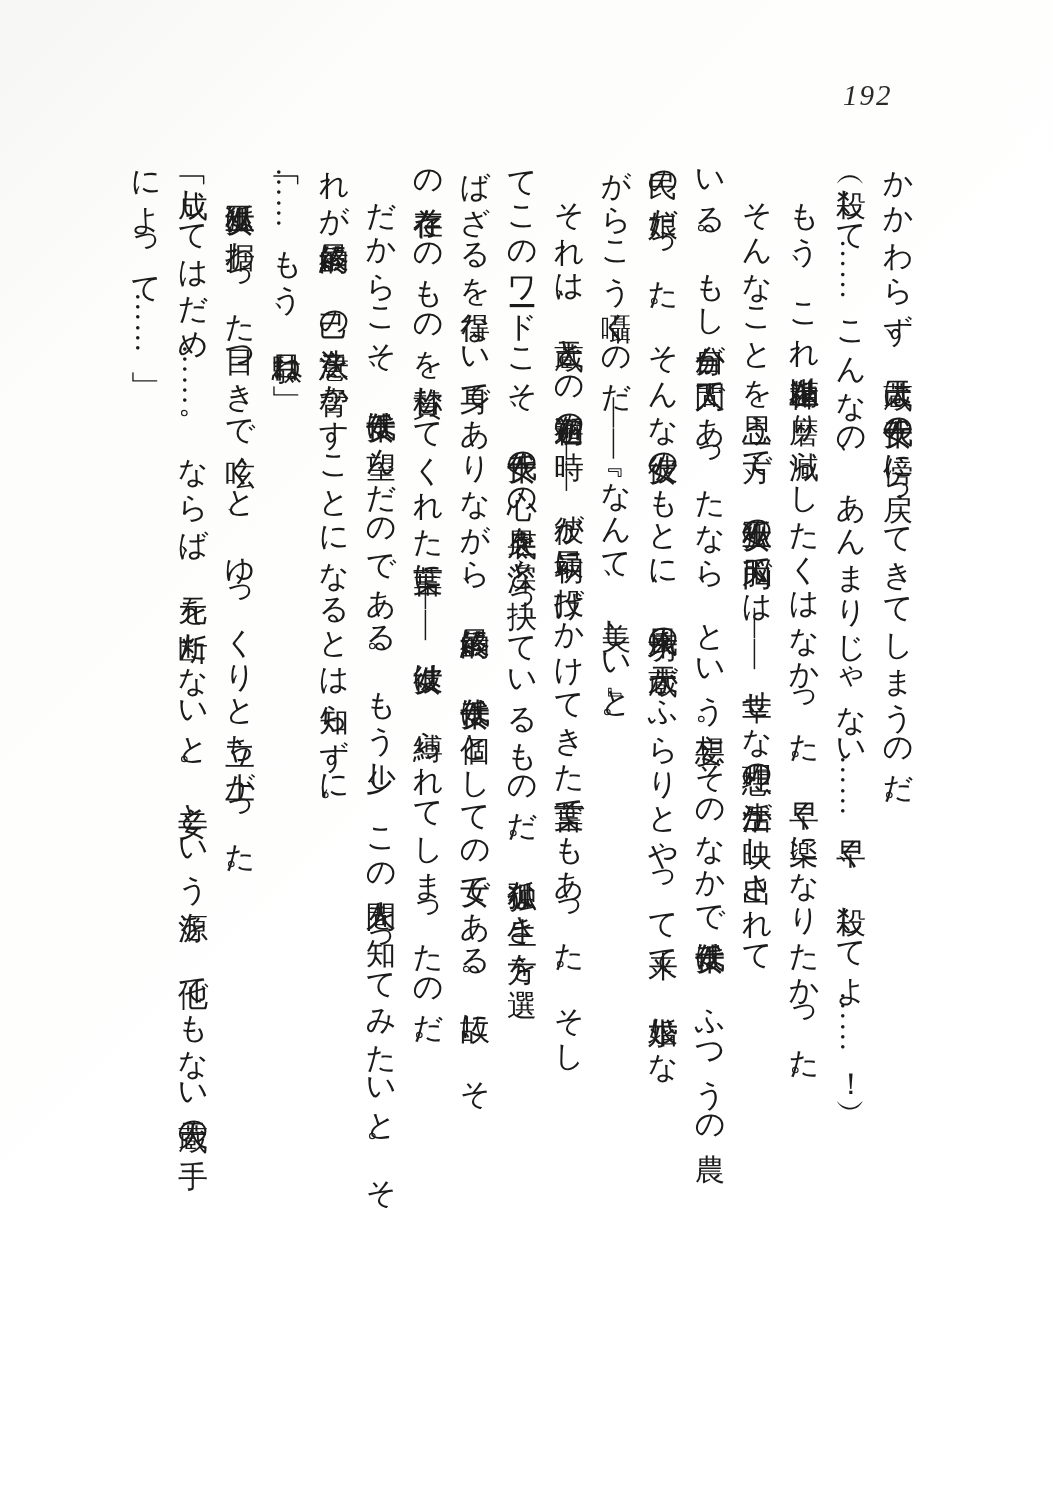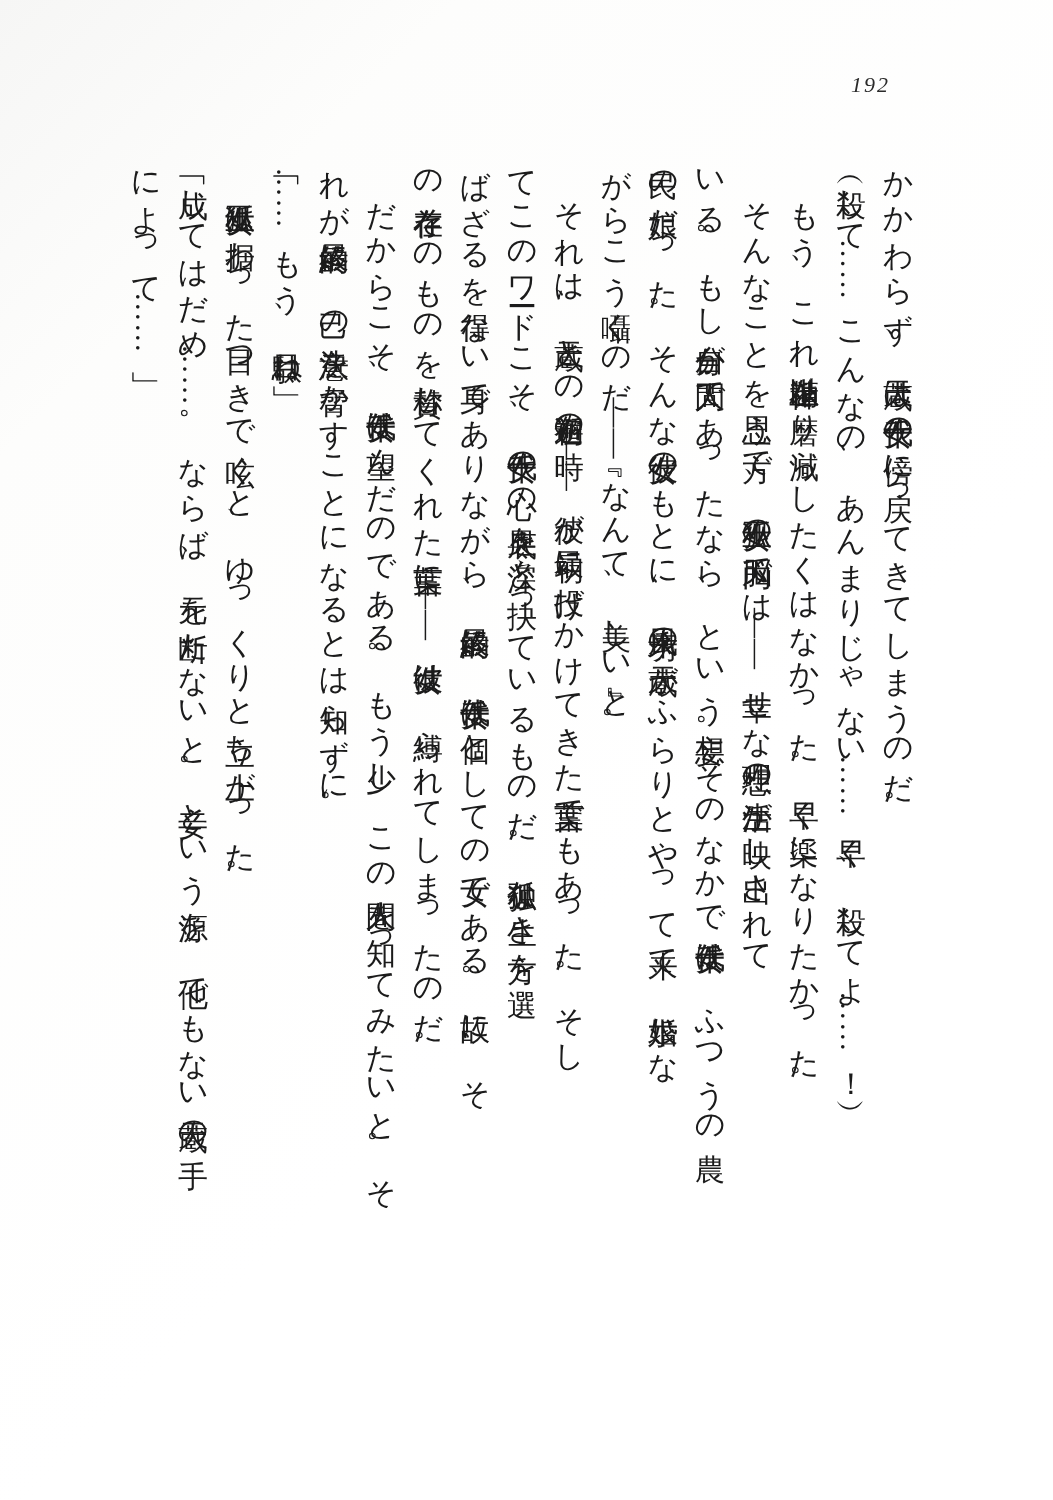--- a/index.html
+++ b/index.html
@@ -15,27 +15,26 @@
   .page {
     position: relative;
     width: 1053px;
     height: 1500px;
     background: linear-gradient(135deg, #f6f6f5 0%, #fdfdfc 18%, #ffffff 60%);
     font-family: "Liberation Serif", "DejaVu Serif", serif;
     color: #1d1d1d;
   }
   .page-number {
     position: absolute;
-    top: 72px;
+    top: 79px;
     left: 843px;
-    font-size: 22px;
+    font-size: 29px;
     font-style: italic;
     letter-spacing: 2px;
     color: #2a2a2a;
-    margin-left: 8px;
   }
   .text-block {
     position: absolute;
     top: 150px;
     right: 131px;
     height: 1198px;
     writing-mode: vertical-rl;
     text-orientation: mixed;
     font-size: 30px;
     line-height: 47px;

